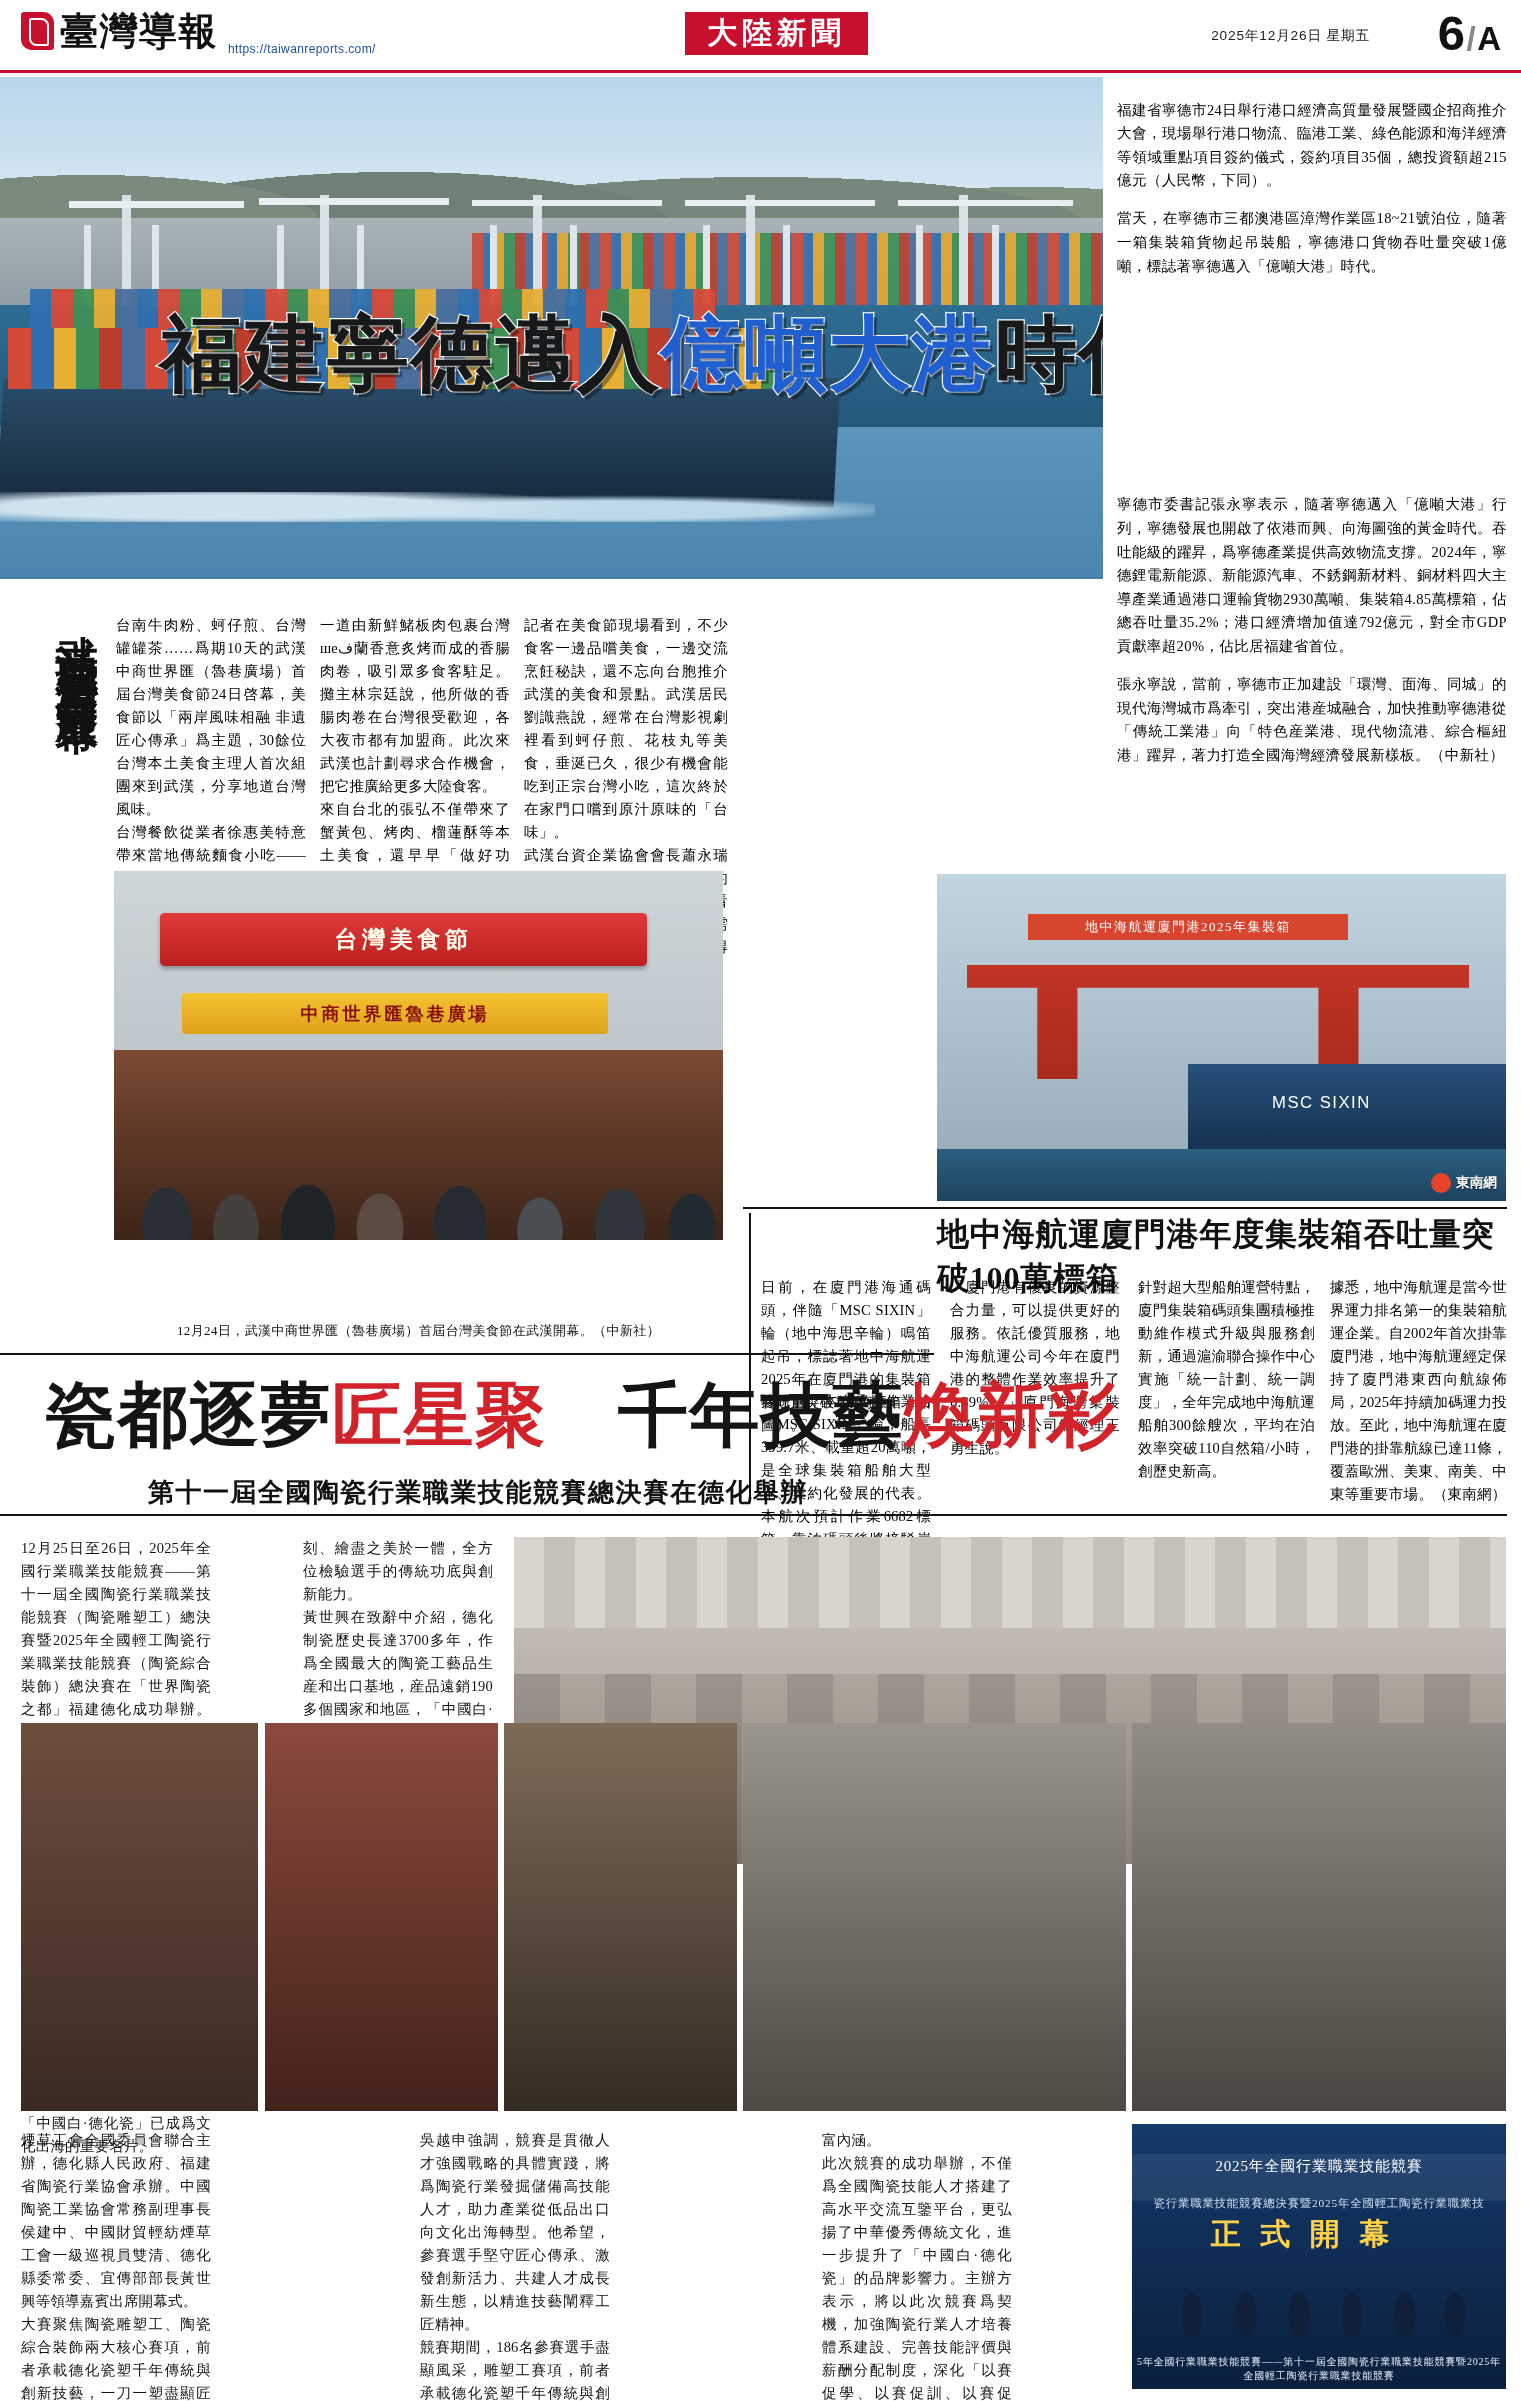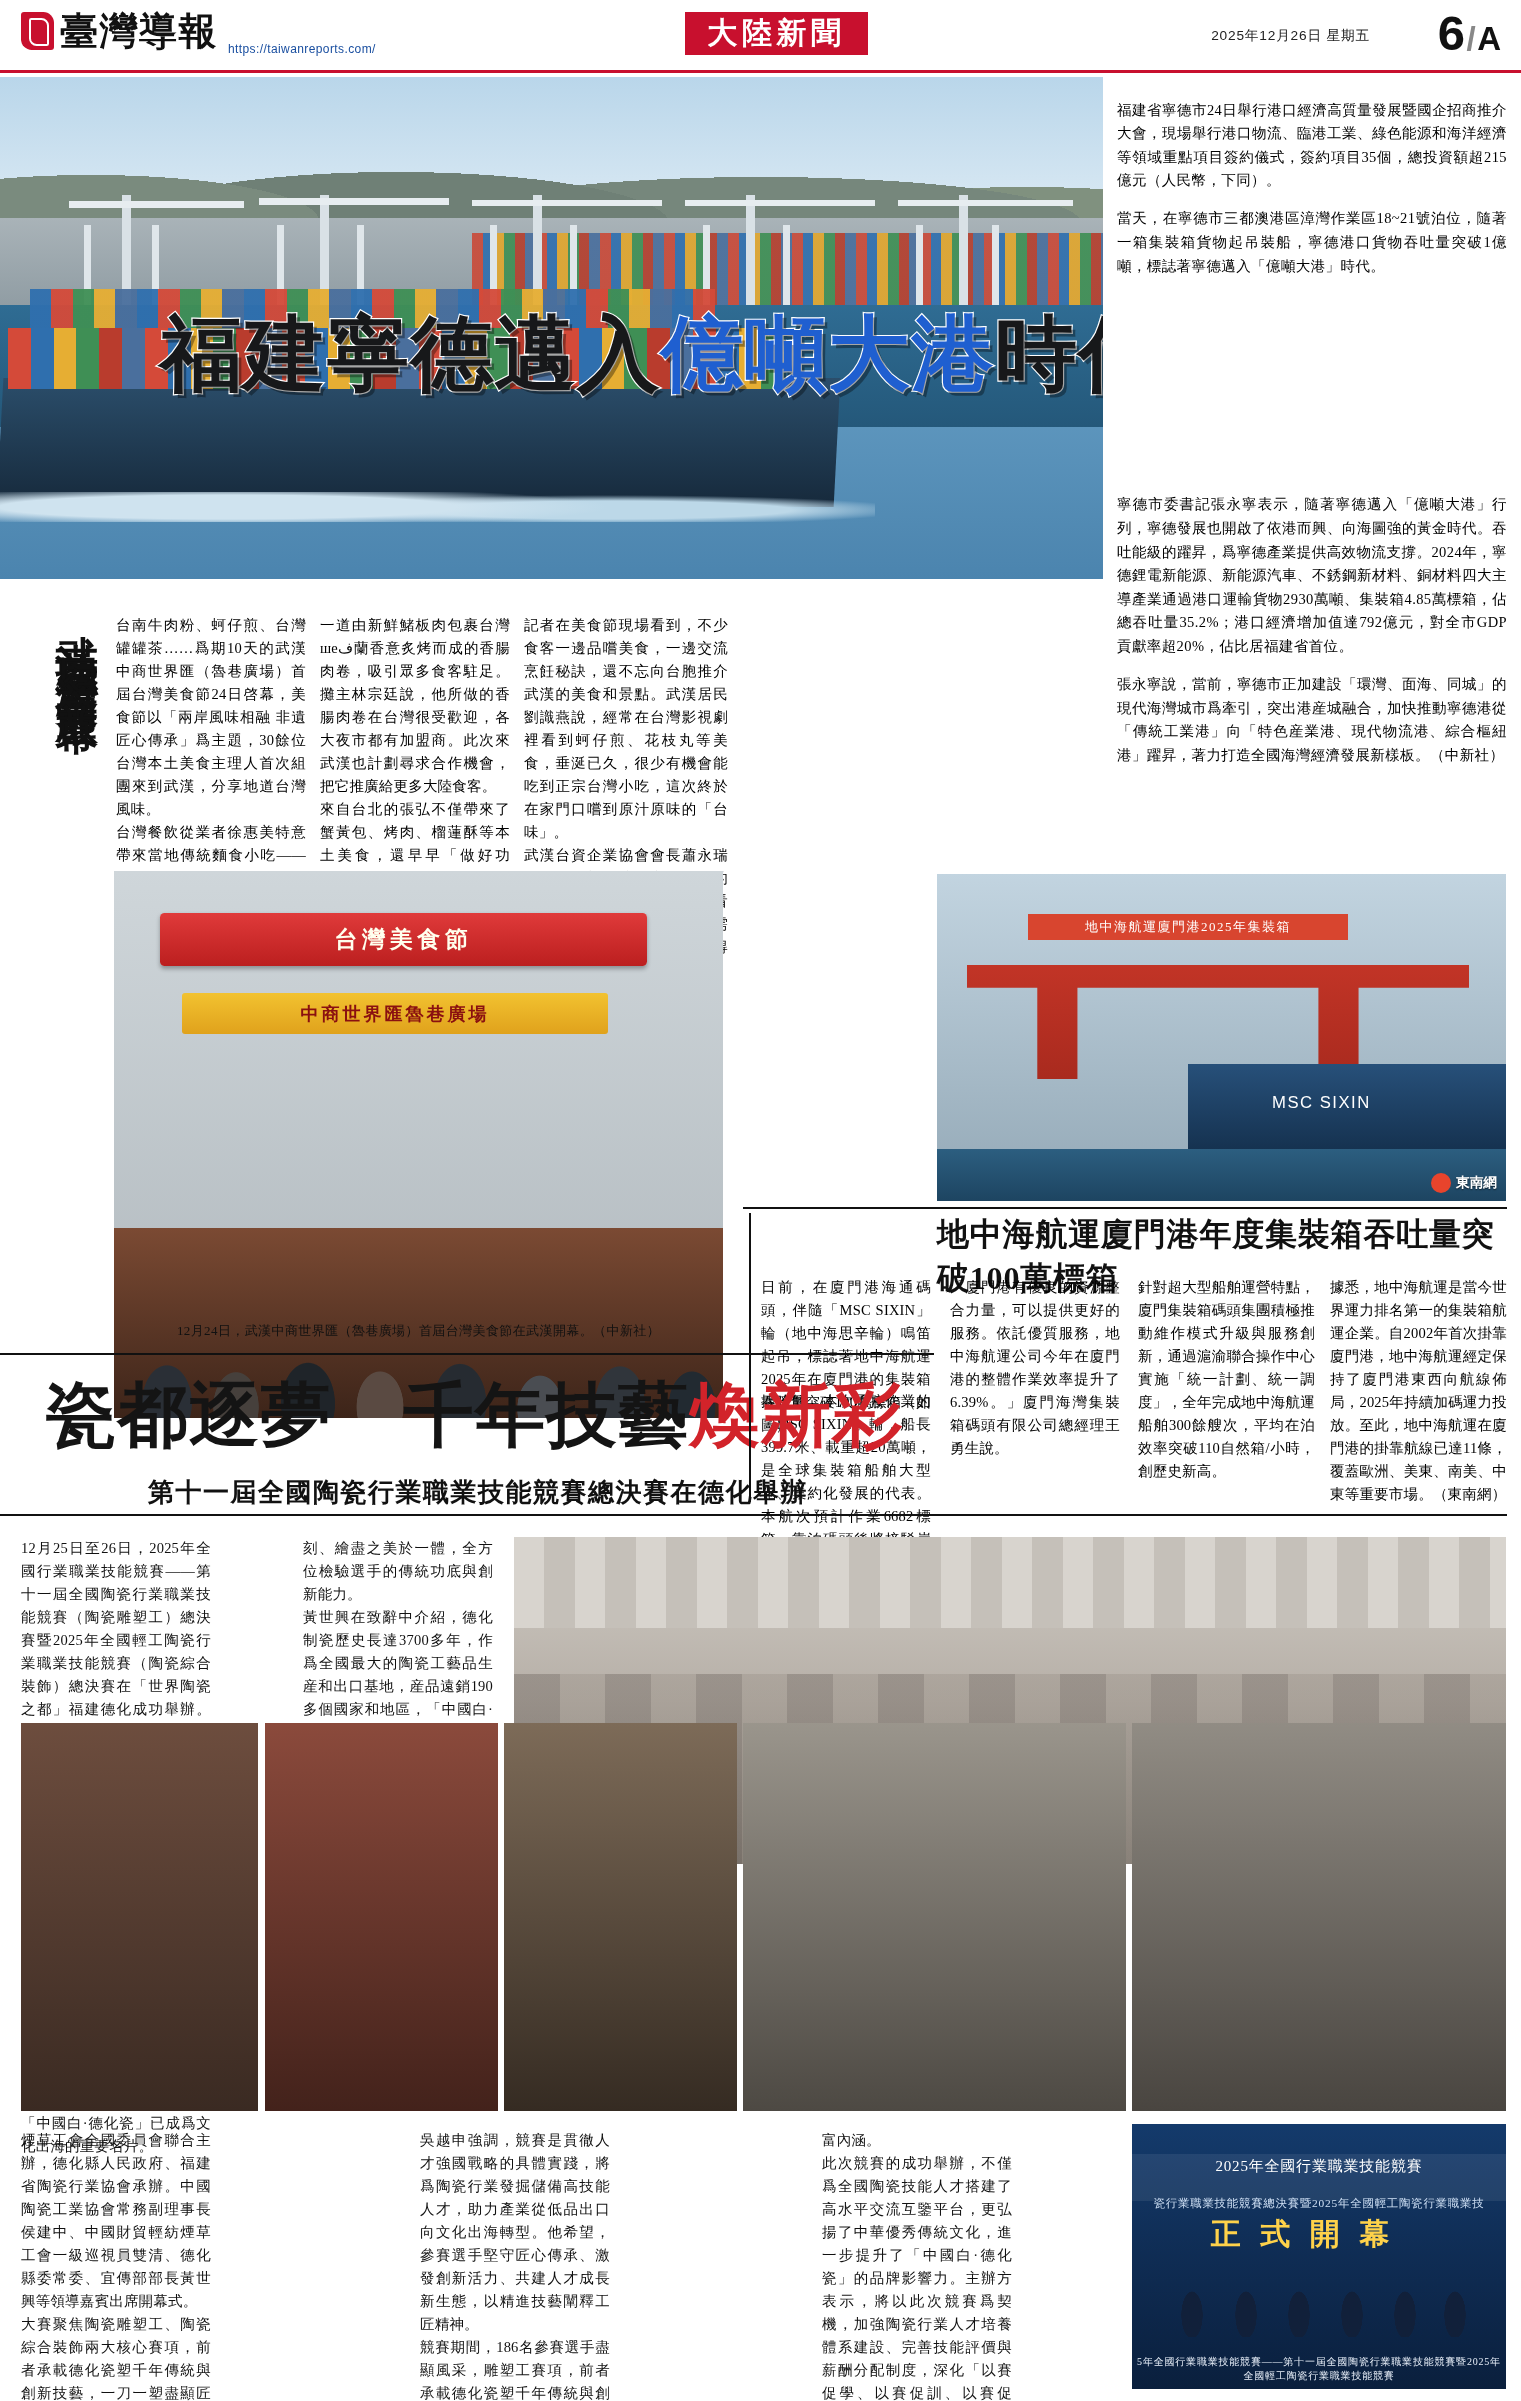--- a/index.html
+++ b/index.html
@@ -251,21 +251,21 @@
     line-height: 23px;
     text-align: justify;
     letter-spacing: 0.2px;
     margin-top: 13px;
   }
 
   
   .food-photo {
     position: absolute;
     left: 114px; top: 871px;
-    width: 609px; height: 547px;
+    width: 609px; height: 369px;
     overflow: hidden;
     background: linear-gradient(#cfd6da, #aeb6bb);
     text-align: right;
   }
   .ff-banner {
     position: absolute; left: 46px; top: 42px; width: 487px; height: 53px;
     background: linear-gradient(#e03a3a, #bb1f1f);
     border-radius: 4.6px;
     color: #ffe; font-weight: bold; font-size: 23px;
     display: flex; align-items: center; justify-content: center;
@@ -573,20 +573,21 @@
 
   <div class="col" style="left:761px; top:1263px; width:170px;">日前，在廈門港海通碼頭，伴隨「MSC SIXIN」輪（地中海思辛輪）鳴笛起吊，標誌著地中海航運2025年在廈門港的集裝箱吞吐量突破100萬標箱（如圖）。</div>
   <div class="col" style="left:761px; top:1377px; width:170px;">據瞭解，本次承接作業的「MSC SIXIN」輪，船長399.7米、載重超20萬噸，是全球集裝箱船舶大型化、集約化發展的代表。本航次預計作業6682標箱，靠泊碼頭後將接駁岸電系統。</div>
   <div class="col" style="left:950px; top:1263px; width:170px;">「廈門港有優良的資源整合力量，可以提供更好的服務。依託優質服務，地中海航運公司今年在廈門港的整體作業效率提升了6.39%。」廈門海灣集裝箱碼頭有限公司總經理王勇生說。</div>
   <div class="col" style="left:1138px; top:1263px; width:177px;">針對超大型船舶運營特點，廈門集裝箱碼頭集團積極推動維作模式升級與服務創新，通過滬渝聯合操作中心實施「統一計劃、統一調度」，全年完成地中海航運船舶300餘艘次，平均在泊效率突破110自然箱/小時，創歷史新高。</div>
   <div class="col" style="left:1330px; top:1263px; width:177px;">據悉，地中海航運是當今世界運力排名第一的集裝箱航運企業。自2002年首次掛靠廈門港，地中海航運經定保持了廈門港東西向航線佈局，2025年持續加碼運力投放。至此，地中海航運在廈門港的掛靠航線已達11條，覆蓋歐洲、美東、南美、中東等重要市場。（東南網）</div>
 
   <div class="ceramic-band">
     <div class="ceramic-hl" style="position:absolute; left:46px; top:7.6px;">
       <span class="c-black">瓷都逐夢</span>
+      <span class="c-red">匠星聚</span>
       <span class="c-black">　千年技藝</span>
       <span class="c-red">煥新彩</span>
     </div>
   </div>
   <div class="ceramic-sub">第十一屆全國陶瓷行業職業技能競賽總決賽在德化舉辦</div>
 
   <div class="txt-col" style="left:21px; top:1537px; width:190px; height:167px; white-space:pre-wrap;">12月25日至26日，2025年全國行業職業技能競賽——第十一屆全國陶瓷行業職業技能競賽（陶瓷雕塑工）總決賽暨2025年全國輕工陶瓷行業職業技能競賽（陶瓷綜合裝飾）總決賽在「世界陶瓷之都」福建德化成功舉辦。來自全國14個預賽區、32所院校的186名陶瓷技能精英同台競技，以泥爲媒傳承千年文脈，以技爲翼賦能產業升級，爲觀眾呈現了一場兼具文化深度與創新活力的國家級技能盛宴。
 本次競賽由中國陶瓷工業協會、中國財貿輕紡煙草工會全國委員會聯合主辦，德化縣人民政府、福建省陶瓷行業協會承辦。中國陶瓷工業協會常務副理事長侯建中介紹，德化制瓷歷史長達3700多年，作爲全國最大的陶瓷工藝品生産和出口基地，產品遠銷190多個國家和地區，「中國白·德化瓷」已成爲文化出海的重要名片。</div>
   <div class="txt-col" style="left:303px; top:1537px; width:190px; height:167px; white-space:pre-wrap;">刻、繪盡之美於一體，全方位檢驗選手的傳統功底與創新能力。
 黃世興在致辭中介紹，德化制瓷歷史長達3700多年，作爲全國最大的陶瓷工藝品生産和出口基地，産品遠銷190多個國家和地區，「中國白·德化瓷」已成爲文化出海的重要名片。

